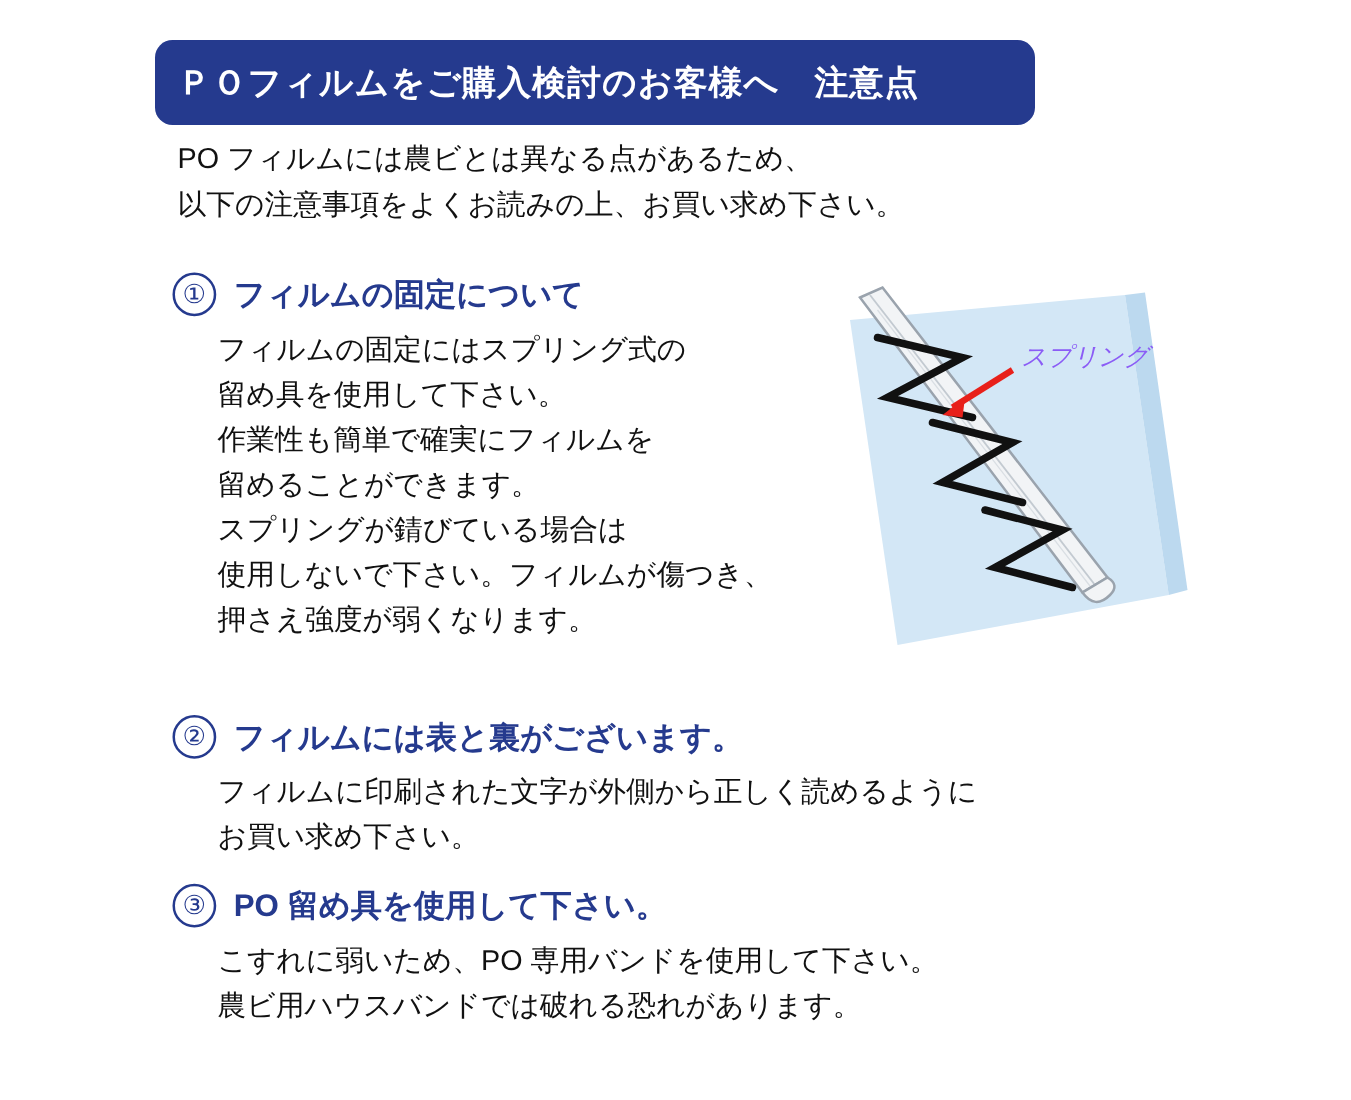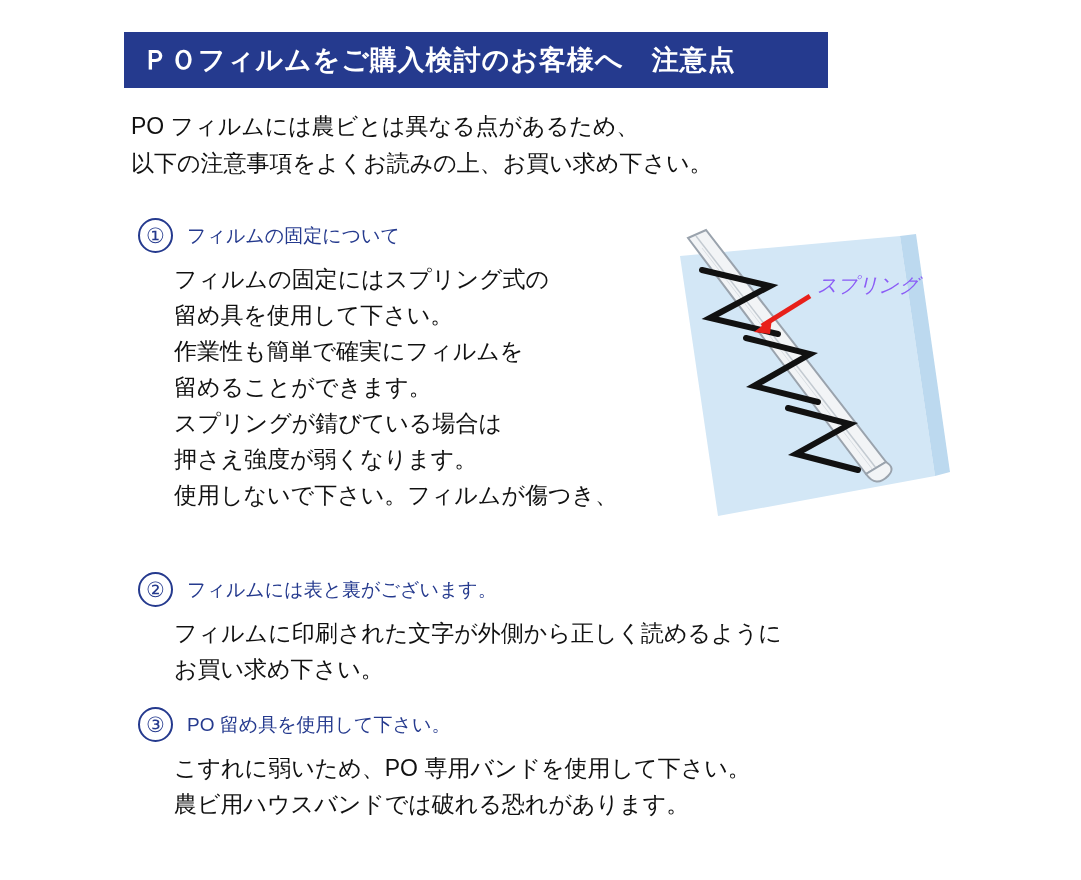--- a/index.html
+++ b/index.html
@@ -20,38 +20,39 @@
     width: 1081px;
     height: 880px;
   }
 
   
   .title-bar {
     position: absolute;
     left: 124px;
     top: 32px;
     width: 704px;
-    height: 56px;
+    height: 68px;
     background: #253a8e;
     display: flex;
     align-items: center;
+    border-radius: 14px;
   }
   .title-text {
     color: #ffffff;
     font-size: 27px;
     font-weight: bold;
     letter-spacing: 1px;
     padding-left: 18px;
     white-space: pre;
   }
 
   
   .intro {
     position: absolute;
-    left: 131px;
+    left: 142px;
     top: 108px;
     width: 720px;
     font-size: 23px;
     line-height: 37px;
     color: #111111;
   }
   .intro div { white-space: pre; }
 
   
   .section { position: absolute; }
@@ -68,22 +69,22 @@
     border-radius: 50%;
     color: #253a8e;
     font-size: 21px;
     display: flex;
     align-items: center;
     justify-content: center;
     box-sizing: border-box;
   }
   .sec-title {
     color: #253a8e;
-    font-size: 19px;
-    font-weight: normal;
+    font-size: 25px;
+    font-weight: bold;
     white-space: pre;
   }
   .sec-body {
     margin-left: 36px;
     margin-top: 8px;
     font-size: 23px;
     line-height: 36px;
     color: #111111;
   }
   .sec-body div { white-space: pre; }
@@ -129,22 +130,22 @@
     <div class="sec-head">
       <div class="num-circle">①</div>
       <div class="sec-title">フィルムの固定について</div>
     </div>
     <div class="sec-body">
       <div>フィルムの固定にはスプリング式の</div>
       <div>留め具を使用して下さい。</div>
       <div>作業性も簡単で確実にフィルムを</div>
       <div>留めることができます。</div>
       <div>スプリングが錆びている場合は</div>
+      <div>使用しないで下さい。フィルムが傷つき、</div>
       <div>押さえ強度が弱くなります。</div>
-      <div>使用しないで下さい。フィルムが傷つき、</div>
     </div>
   </div>
 
   <div class="illus">
     <svg width="330" height="310" viewBox="0 0 330 310">
 
       <polygon points="30,30 250,10 285,250 68,290" fill="#d3e7f6" stroke="none"></polygon>
 
       <polygon points="250,10 285,250 300,246 266,8" fill="#bcd9ef" stroke="none"></polygon>
 

